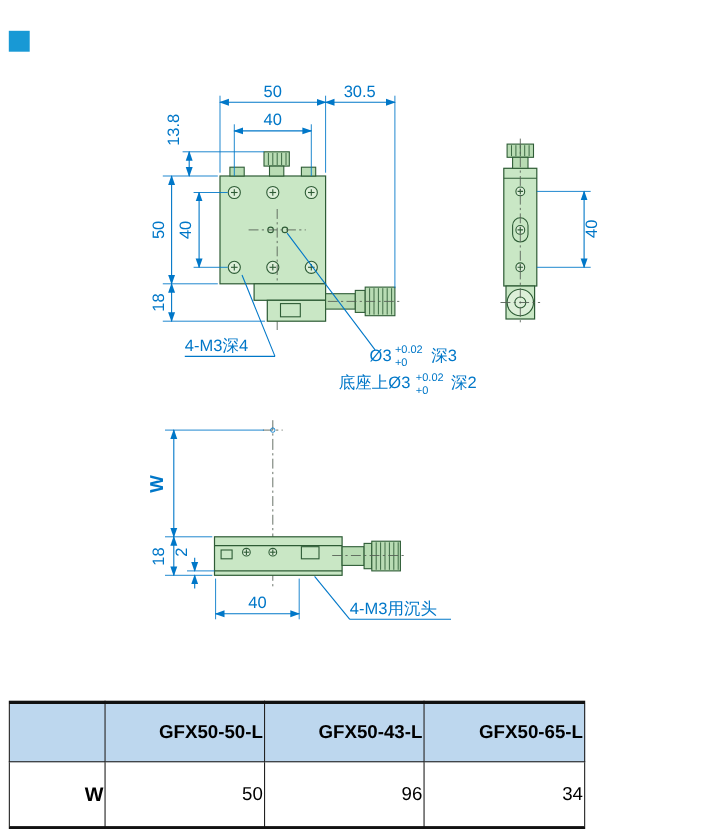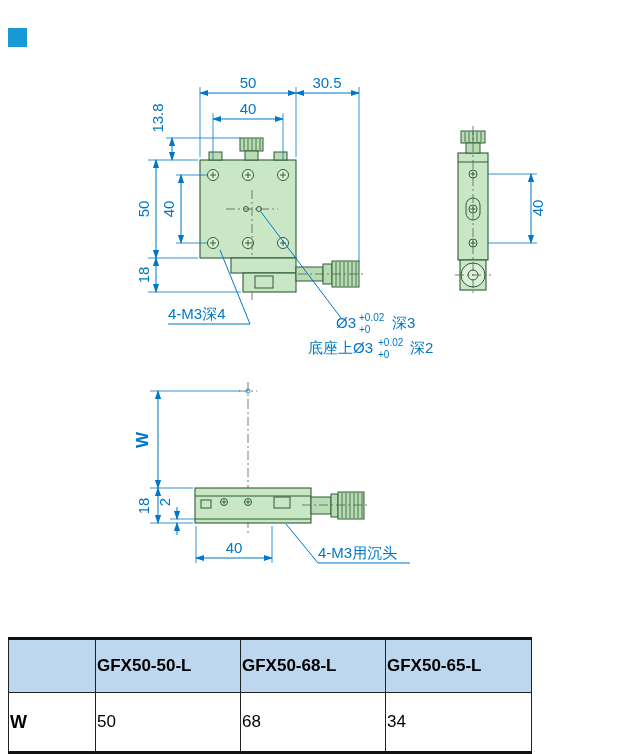--- a/index.html
+++ b/index.html
@@ -19,21 +19,21 @@
   .ldr   { stroke:#0077c8; stroke-width:1; fill:none; }
   .ul    { stroke:#0077c8; stroke-width:1; }
   .cl    { stroke:#556055; stroke-width:0.8; stroke-dasharray:9 3 2 3; fill:none; }
   text.dimtext { fill:#0077c8; font-size:15px; font-family:"Liberation Sans",sans-serif; }
   text.wtext   { fill:#0077c8; font-size:17px; font-weight:bold; font-family:"Liberation Sans",sans-serif; }
   text.tol     { fill:#0077c8; font-size:10px; font-family:"Liberation Sans",sans-serif; }
 
   
   .spec-table { position:absolute; left:8px; top:637px; border-collapse:collapse;
                 border-top:3px solid #111; border-bottom:3px solid #111; }
-  .spec-table th, .spec-table td { border:1px solid #222; text-align:left; vertical-align:middle; }
+  .spec-table th, .spec-table td { border:1px solid #222; text-align:right; vertical-align:middle; }
   .spec-table th { background:#bdd7ee; height:50px; font-size:17px; font-weight:bold; color:#000; }
   .spec-table td { height:56px; font-size:17px; color:#000; background:#fff; }
   .spec-table td.rowlabel { font-weight:bold; font-size:18px; }
 </style>
 </head>
 <body>
 
 <div class="page">
 
   <div class="logo" style="background:#1899d5;"></div>
@@ -260,27 +260,27 @@
     <colgroup>
       <col style="width:87px">
       <col style="width:145px">
       <col style="width:145px">
       <col style="width:146px">
     </colgroup>
     <thead>
       <tr>
         <th></th>
         <th>GFX50-50-L</th>
-        <th>GFX50-68-L</th>
+        <th>GFX50-43-L</th>
         <th>GFX50-65-L</th>
       </tr>
     </thead>
     <tbody>
       <tr>
         <td class="rowlabel">W</td>
         <td>50</td>
-        <td>68</td>
+        <td>96</td>
         <td>34</td>
       </tr>
     </tbody>
   </table>
 
 </div>
 
 </body></html>

